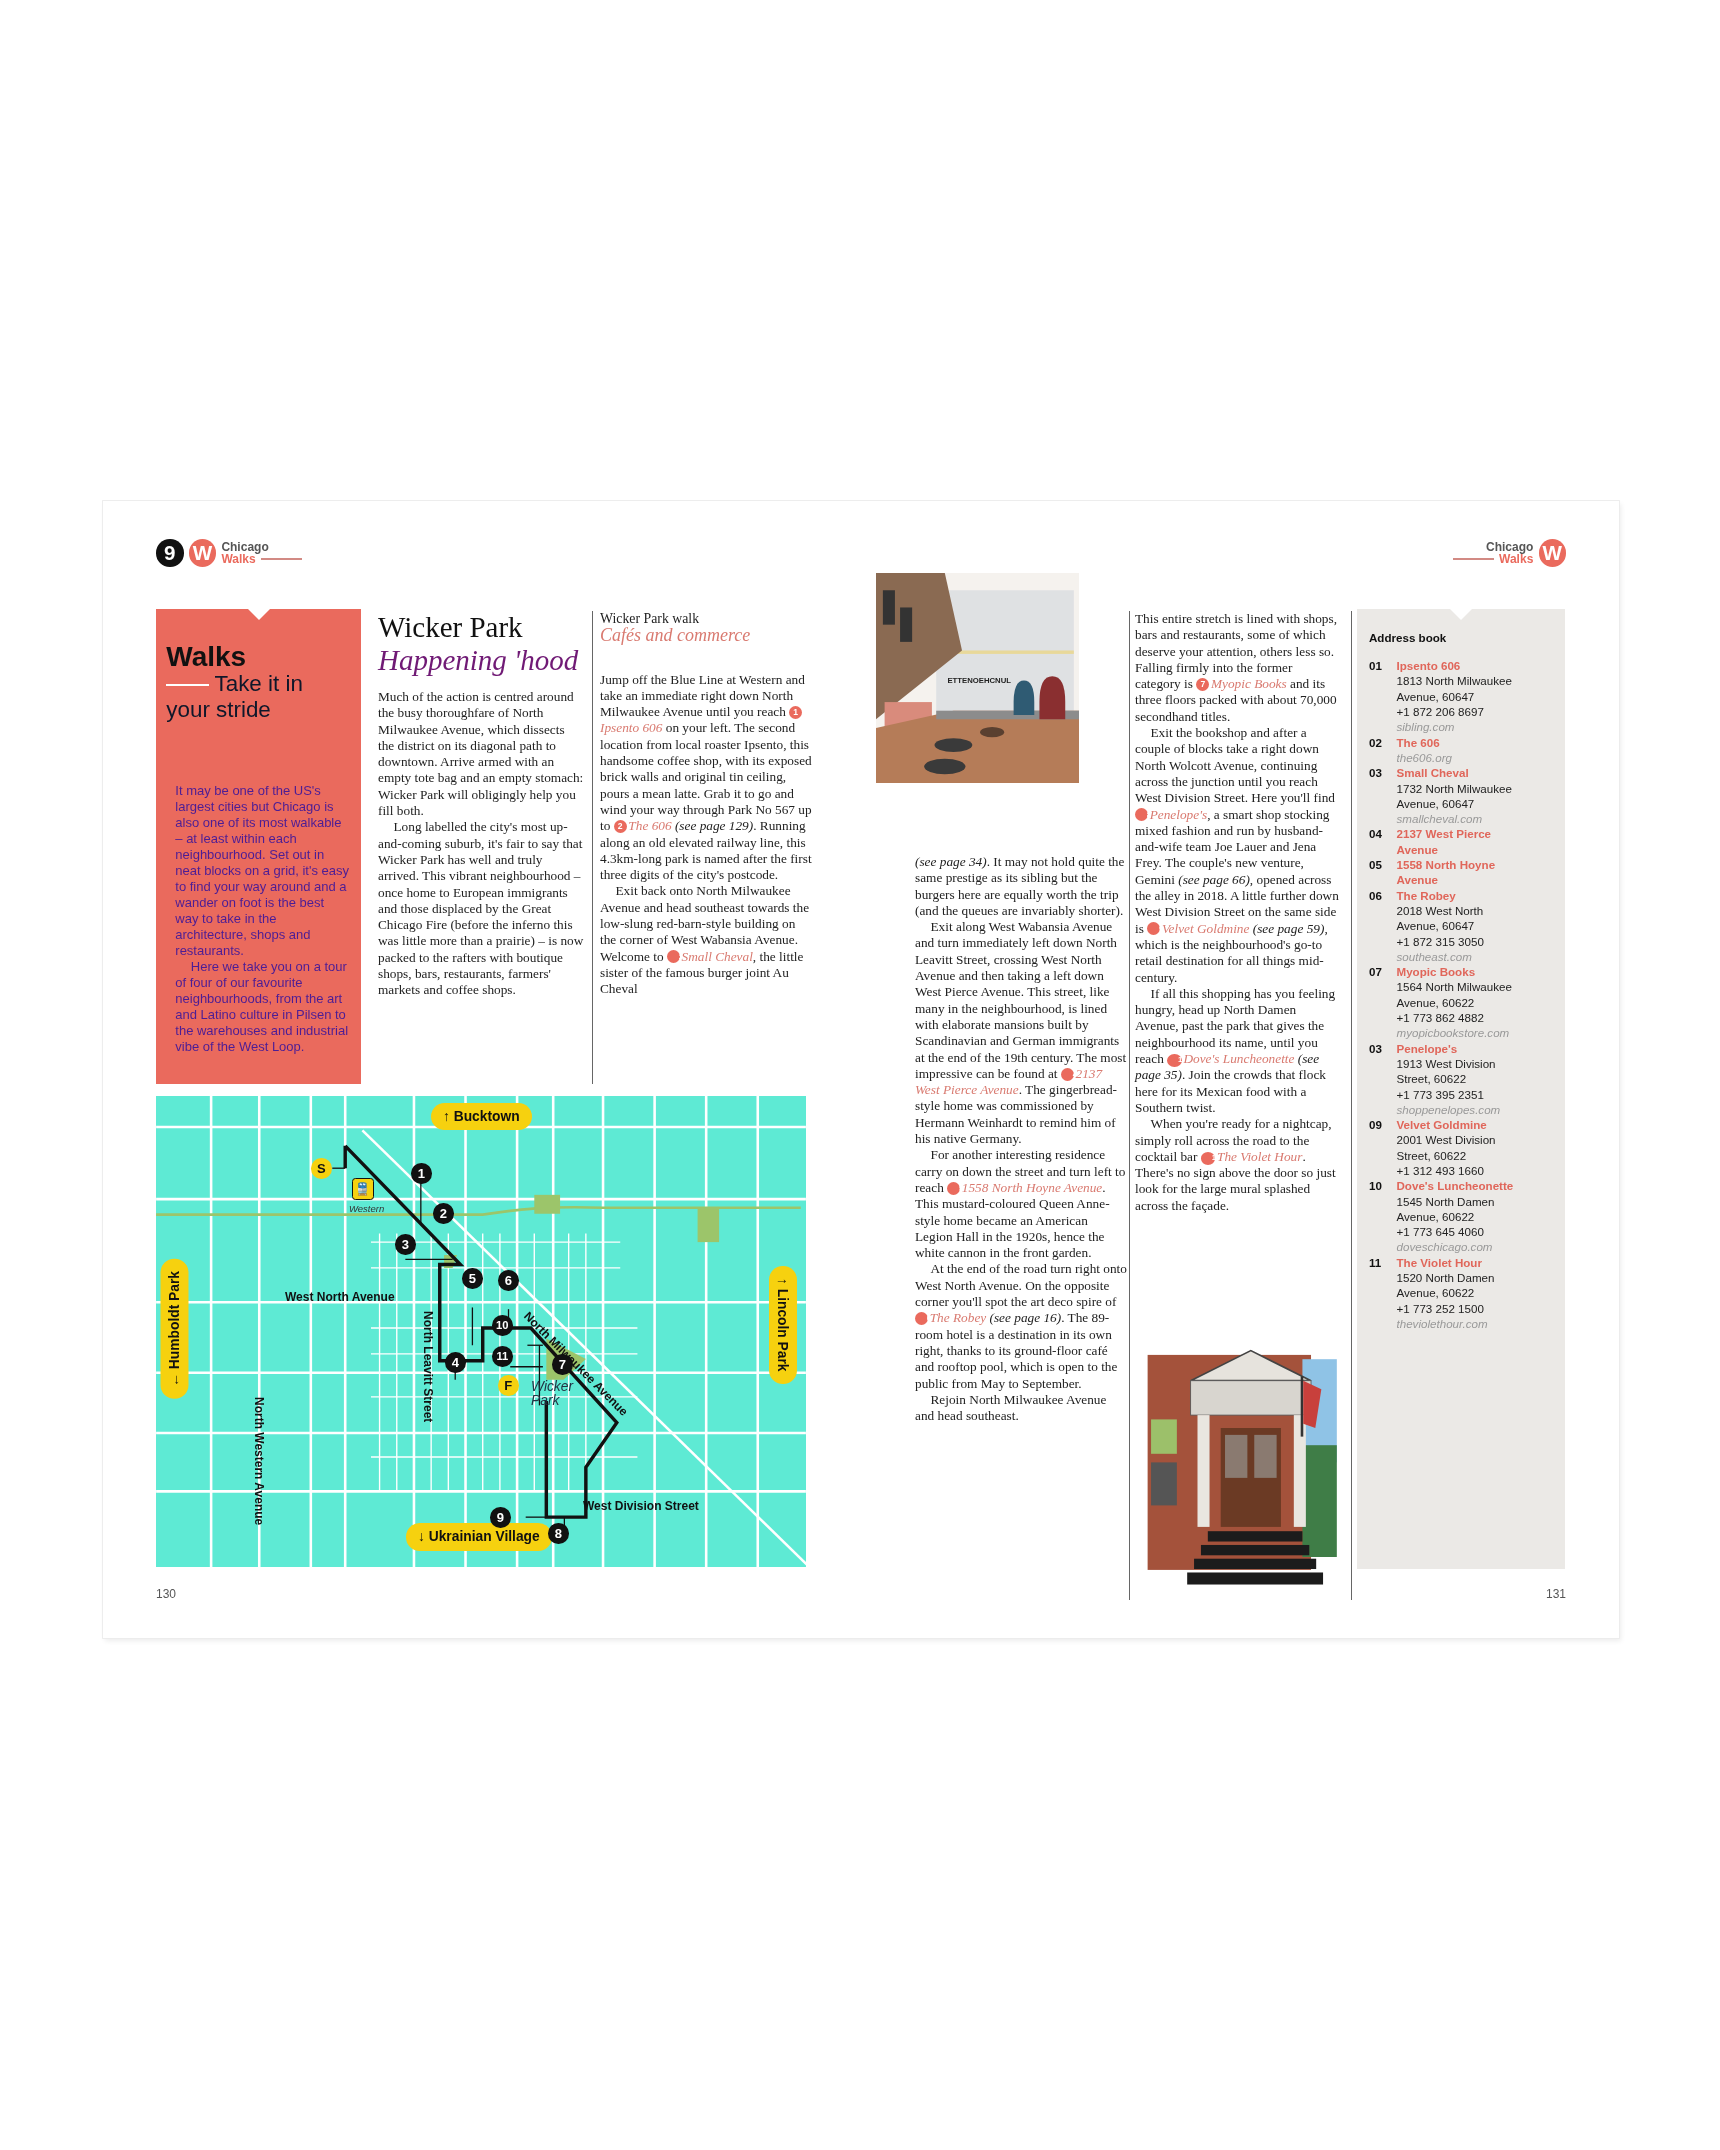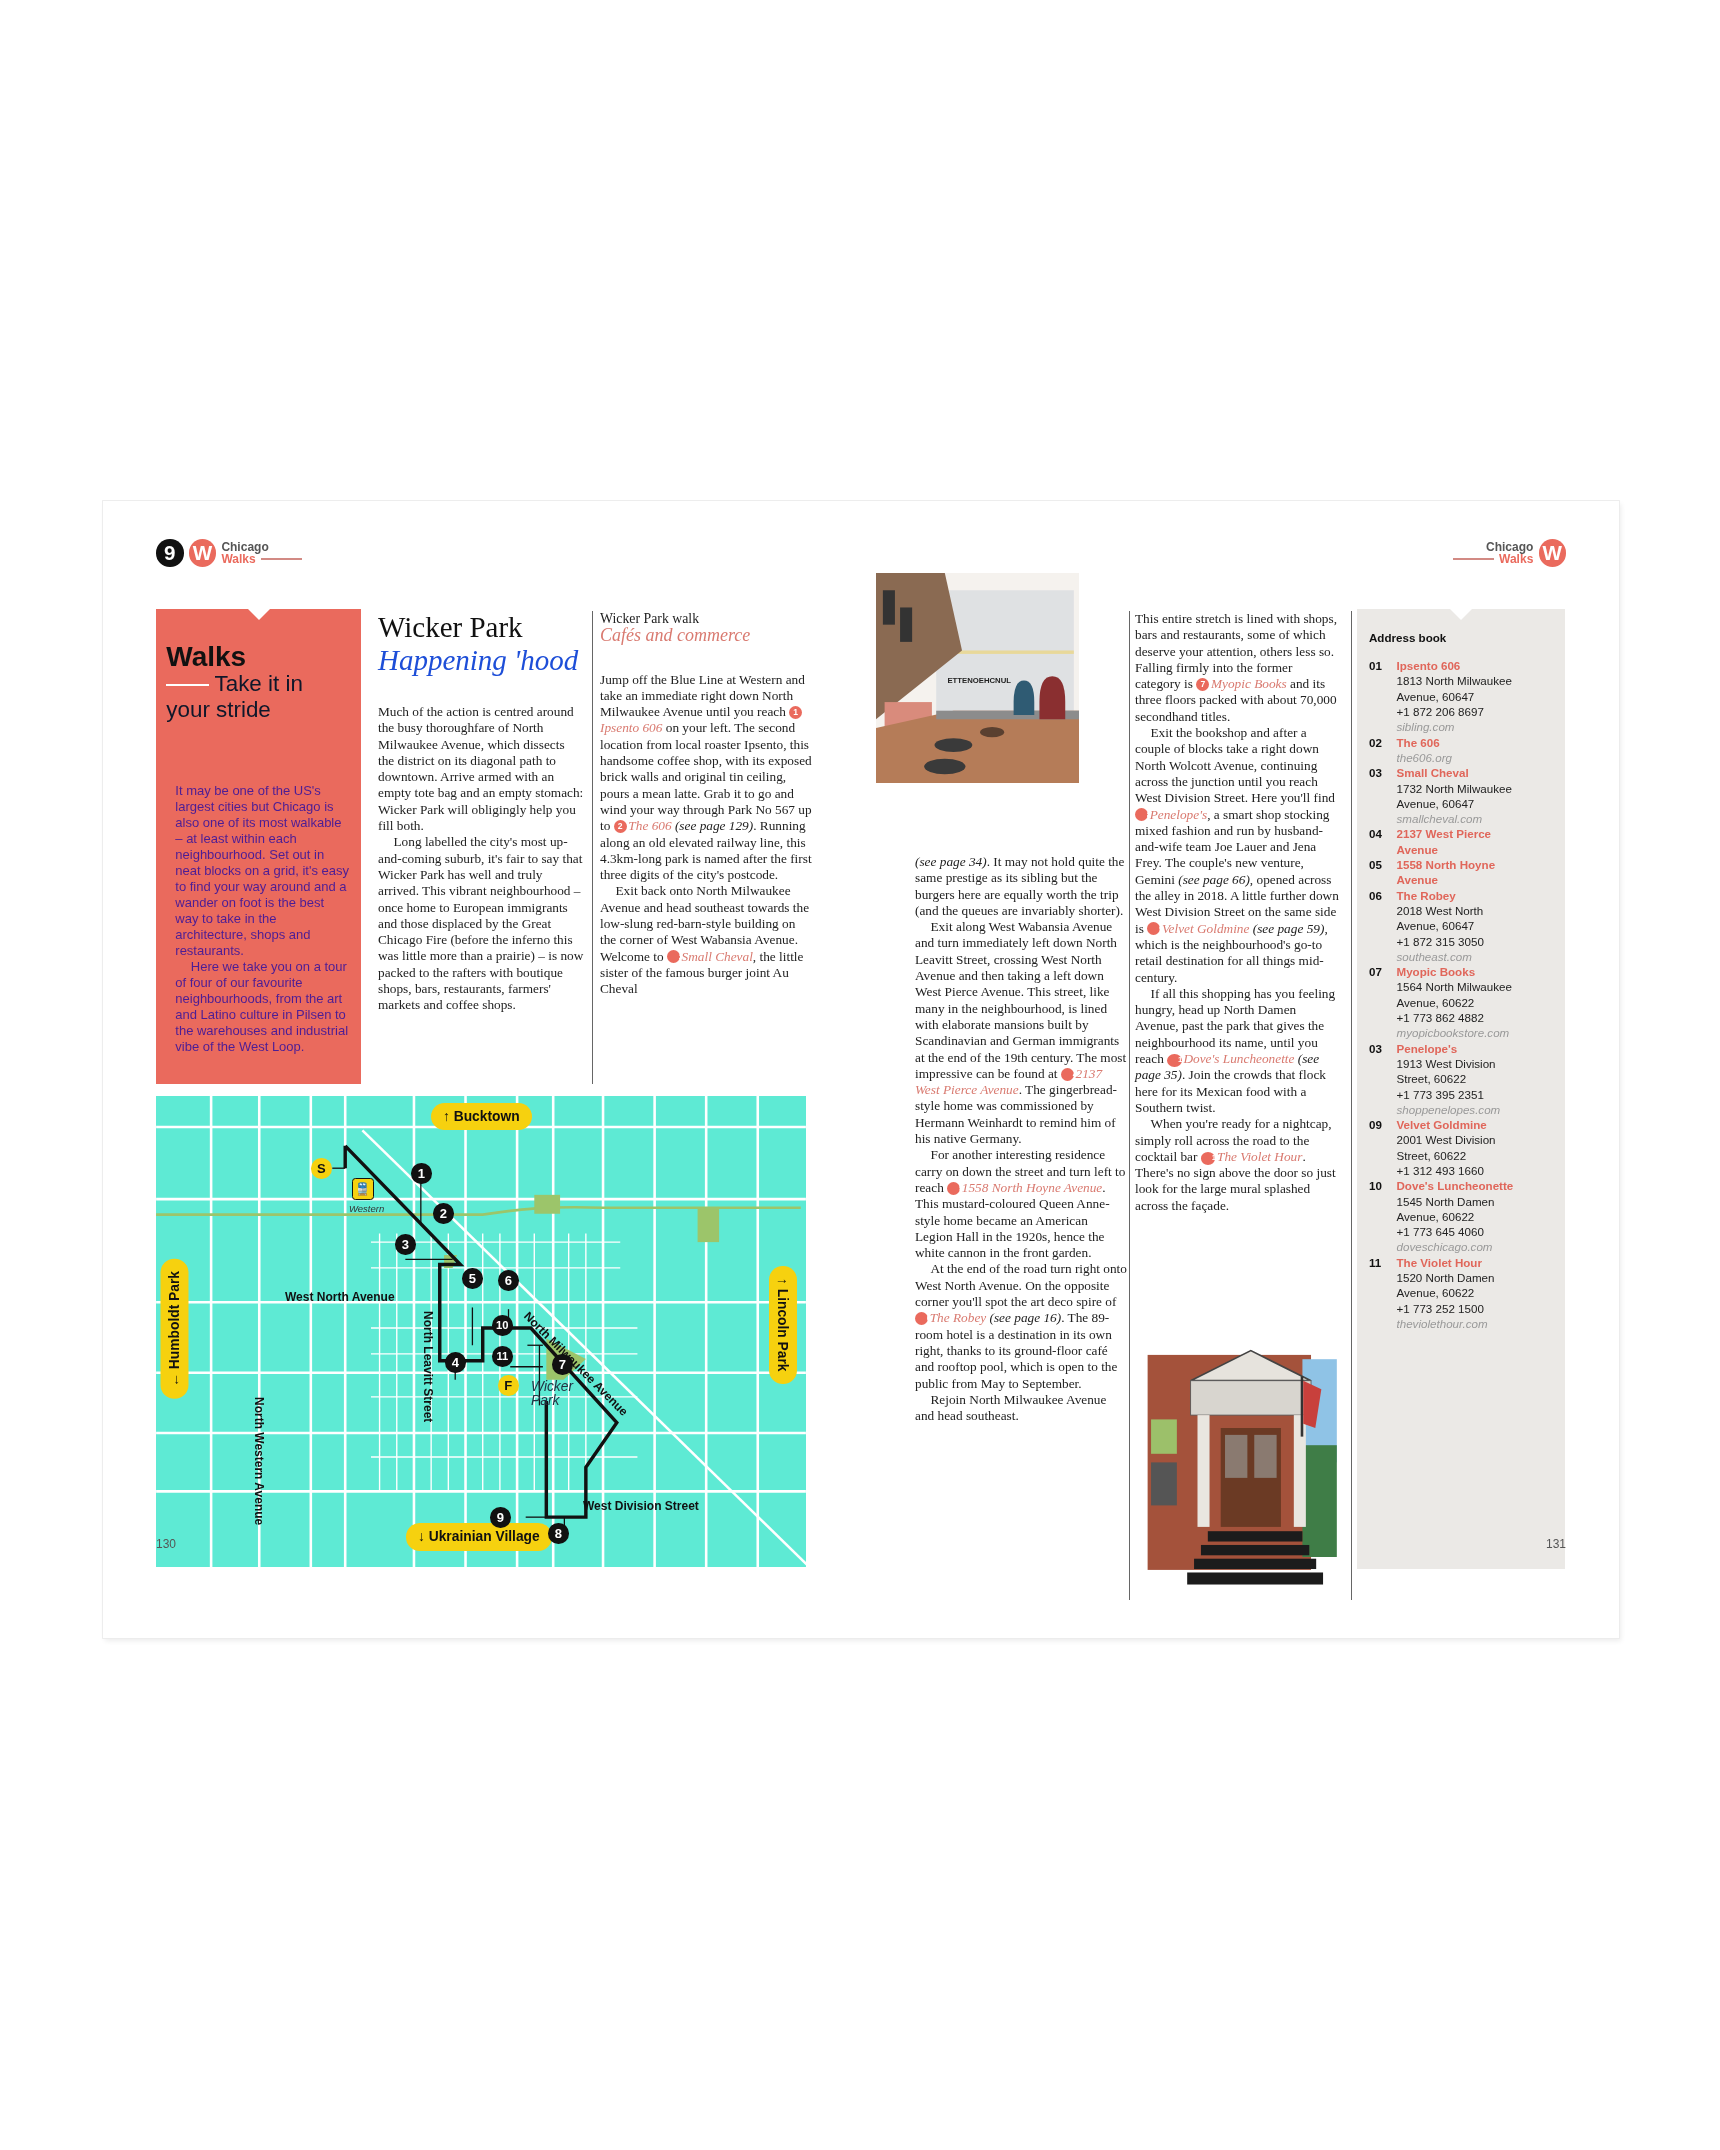--- a/index.html
+++ b/index.html
@@ -32,21 +32,21 @@
   .intro .sub { font-family: "Liberation Sans", sans-serif; font-size: 22.4px; color: #0f172a; line-height: 26px; }
   .intro .sub .dash { display: inline-block; width: 43px; height: 1.7px; background: #fff; vertical-align: middle; margin-right: 5.2px; }
   .intro .body { margin-top: 60px; font-family: "Liberation Sans", sans-serif; font-size: 13px; line-height: 16px; color: #4c1d95; margin-left: 9px; }
   .intro .body p + p { text-indent: 15.5px; }
 
   
   .col { position: absolute; font-size: 13.3px; line-height: 16.3px; color: #222; }
   .col p + p { text-indent: 15.5px; }
   .c1 { left: 275px; top: 110px; width: 206px; }
   .c1 h1 { font-weight: normal; font-size: 29px; line-height: 33px; color: #111; }
-  .c1 .kicker { font-style: italic; font-size: 29px; line-height: 33px; color: #1d4ed8; margin-bottom: 27px; }
+  .c1 .kicker { font-style: italic; font-size: 29px; line-height: 33px; color: #701a75; margin-bottom: 12px; }
   .vline { position: absolute; width: 0.9px; background: #666; }
   .c2 { left: 497px; top: 110px; width: 213px; }
   .c2 .walk-title { font-size: 13.8px; line-height: 16.3px; color: #222; }
   .c2 .walk-sub { font-style: italic; font-size: 18px; line-height: 16.3px; color: #d97a70; margin-bottom: 28px; }
   .c3 { left: 812px; top: 353px; width: 213px; }
   .c4 { left: 1032px; top: 110px; width: 206px; }
 
   .ref { color: #d97a70; font-style: italic; }
   .num { display: inline-flex; align-items: center; justify-content: center; width: 13px; height: 13px; border-radius: 50%;
     background: #ea6a5d; color: #fff; font-family: "Liberation Sans", sans-serif; font-weight: bold; font-size: 8.6px; font-style: normal;
@@ -78,21 +78,21 @@
   .pill.v.ccw { transform: rotate(180deg); }
   .street { position: absolute; font-family: "Liberation Sans", sans-serif; font-weight: bold; font-size: 12px; color: #111; white-space: nowrap; }
   .marker { position: absolute; width: 20.6px; height: 20.6px; border-radius: 50%; background: #111; color: #fff; font-family: "Liberation Sans", sans-serif;
     font-weight: bold; font-size: 13px; display: flex; align-items: center; justify-content: center; }
   .marker.y { background: #f6d10f; color: #111; }
   .station { position: absolute; width: 22.4px; height: 22.4px; background: #f6d10f; border: 1.7px solid #111; border-radius: 3.4px;
     display: flex; align-items: center; justify-content: center; font-size: 12px; }
   .station-label { position: absolute; font-family: "Liberation Sans", sans-serif; font-style: italic; font-size: 9.5px; color: #333; }
   .park-label { position: absolute; font-family: "Liberation Sans", sans-serif; font-style: italic; font-size: 13.8px; color: #234; line-height: 13.8px; }
 
-  .folio { position: absolute; top: 1036px; font-family: "Liberation Sans", sans-serif; font-size: 12px; color: #555; }
+  .folio { position: absolute; top: 1086px; font-family: "Liberation Sans", sans-serif; font-size: 12px; color: #555; }
 </style>
 </head>
 <body>
 
 <div class="spread">
 
   <div class="rh rh-left">
     <div class="badge black">9</div>
     <div class="badge red">W</div>
     <div class="rh-text">

